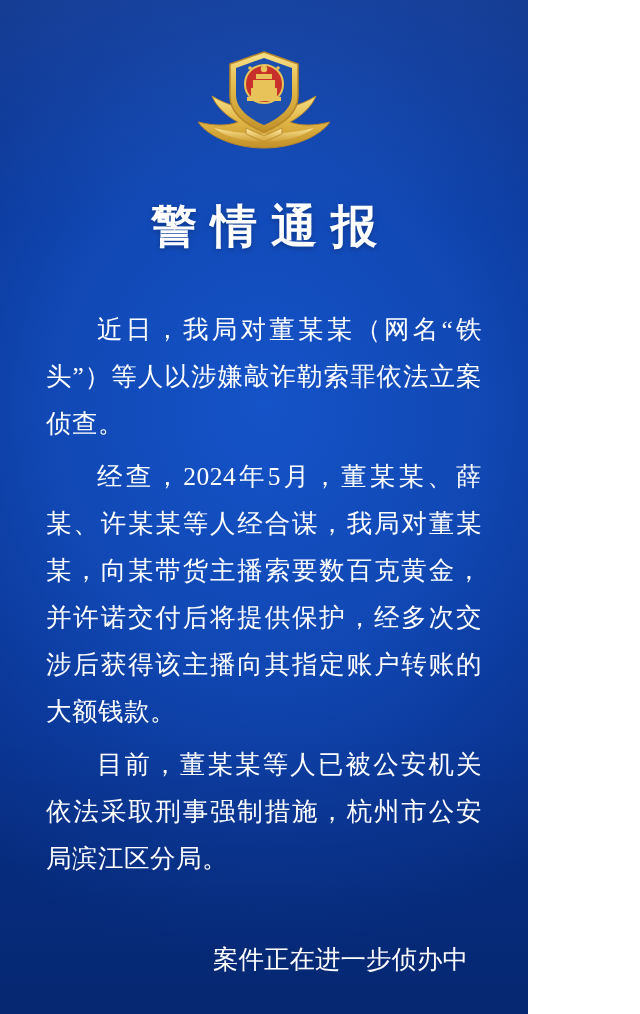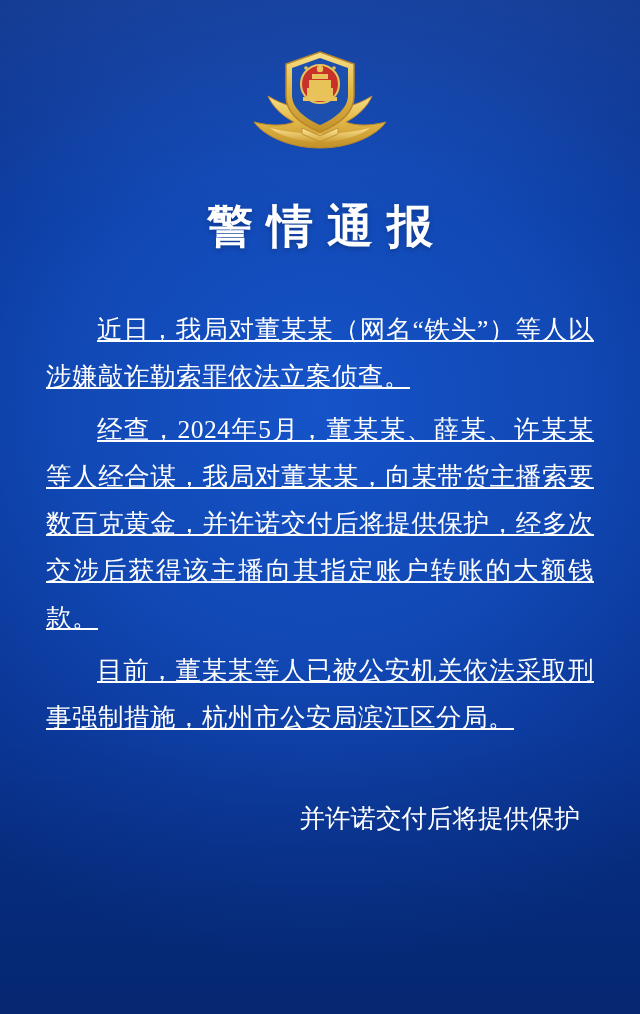--- a/index.html
+++ b/index.html
@@ -7,21 +7,21 @@
     padding: 0;
   }
   body {
     width: 640px;
     height: 1014px;
     overflow: hidden;
     font-family: "Liberation Serif", serif;
   }
   .poster {
     position: relative;
-    width: 640px;
+    width: 528px;
     height: 1014px;
     box-sizing: border-box;
     background:
       radial-gradient(ellipse 90% 55% at 50% 40%, #1553c8 0%, #1148b4 45%, #0b3899 75%, #072f87 100%);
     overflow: hidden;
   }
   .poster::after {
     content: "";
     position: absolute;
     inset: 0;
@@ -67,21 +67,20 @@
     color: #ffffff;
     font-size: 25.5px;
     line-height: 47px;
     letter-spacing: 0.5px;
     text-align: justify;
     font-family: "Liberation Serif", serif;
   }
   .para {
     text-indent: 2em;
     margin: 0 0 6px 0;
-    text-decoration: underline;
   }
 
   
   .signature {
     margin-top: 56px;
     color: #ffffff;
     font-size: 25.5px;
     line-height: 44px;
     text-align: right;
     padding-right: 14px;
@@ -137,17 +136,17 @@
 
     <div class="title">警情通报</div>
 
     <div class="body-text">
       <p class="para">近日，我局对董某某（网名“铁头”）等人以涉嫌敲诈勒索罪依法立案侦查。</p>
       <p class="para">经查，2024年5月，董某某、薛某、许某某等人经合谋，我局对董某某，向某带货主播索要数百克黄金，并许诺交付后将提供保护，经多次交涉后获得该主播向其指定账户转账的大额钱款。</p>
       <p class="para">目前，董某某等人已被公安机关依法采取刑事强制措施，杭州市公安局滨江区分局。</p>
     </div>
 
     <div class="signature">
-      <div>并许诺交付后将提供保护</div>
+      <div>案件正在进一步侦办中</div>
     </div>
 
   </div>
 </div>
 
 </body></html>

